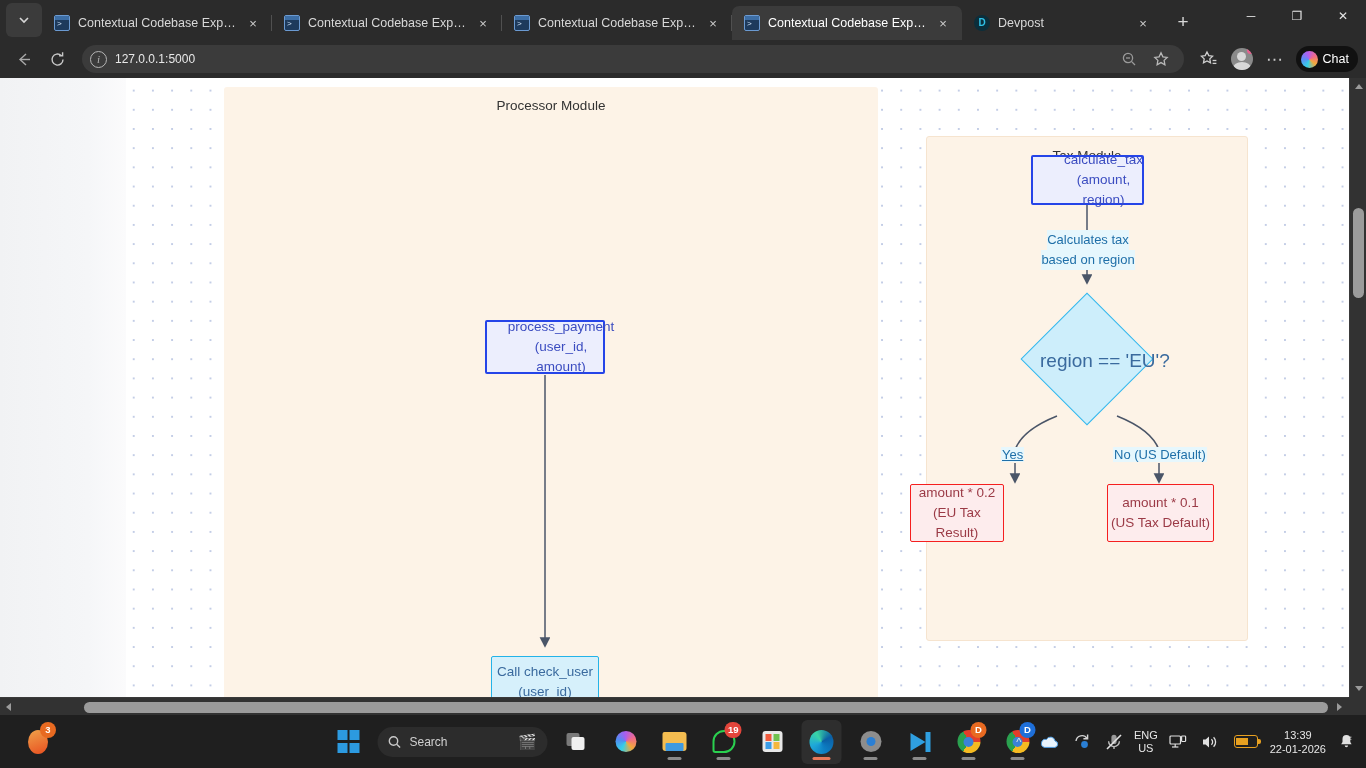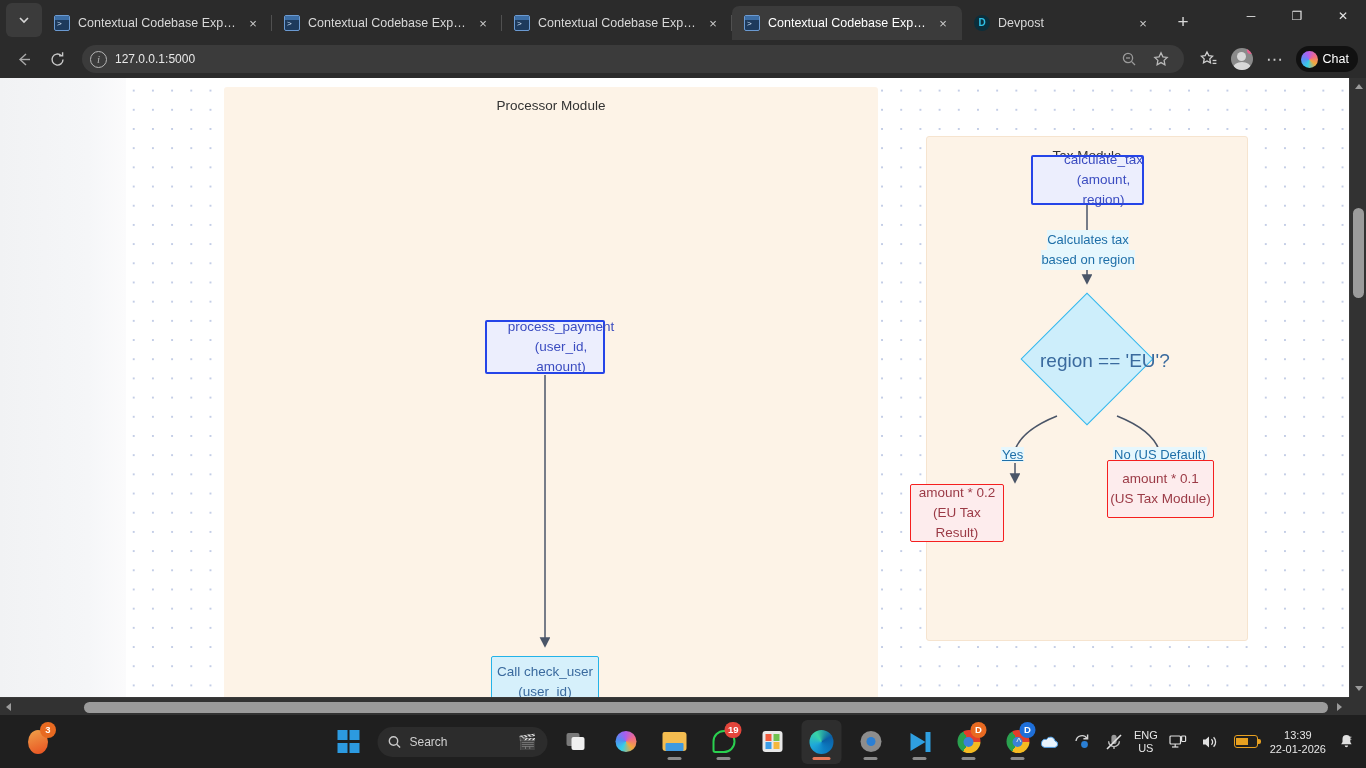--- a/index.html
+++ b/index.html
@@ -419,23 +419,23 @@
       <div class="diamond" style="left:1040px; top:234px; width:94px; height:94px;"></div>
       <div class="diamond-label" style="left:1040px; top:272px; width:94px;">region == 'EU'?</div>
 
       <div class="edge-label" style="left:1001px; top:369px;text-decoration:underline;">Yes</div>
       <div class="edge-label" style="left:1113px; top:369px;">No (US Default)</div>
 
       <div class="node node-result" style="left:910px; top:406px; width:94px; height:58px;">
         <span>amount * 0.2</span>
         <span class="l2">(EU Tax Result)</span>
       </div>
-      <div class="node node-result" style="left:1107px; top:382px; width:107px; height:58px;">
+      <div class="node node-result" style="left:1107px; top:406px; width:107px; height:58px;">
         <span>amount * 0.1</span>
-        <span class="l2">(US Tax Module)</span>
+        <span class="l2">(US Tax Default)</span>
       </div>
     </div>
   </div>
 
   <div class="vscroll">
     <div class="arrow up">
       <div class="tri" style="border-left:4px solid transparent;border-right:4px solid transparent;border-bottom:5px solid #9b9b9b;"></div>
     </div>
     <div class="vthumb"></div>
     <div class="arrow down">

